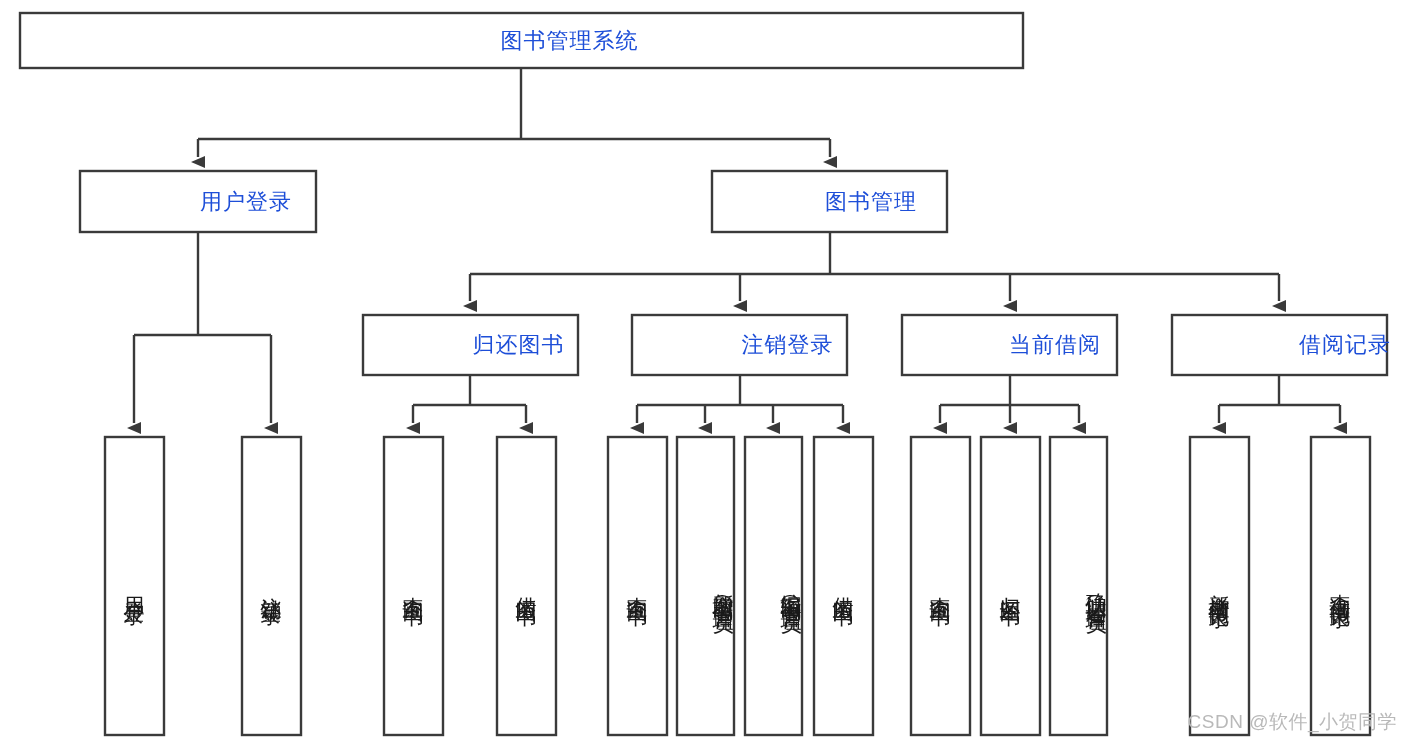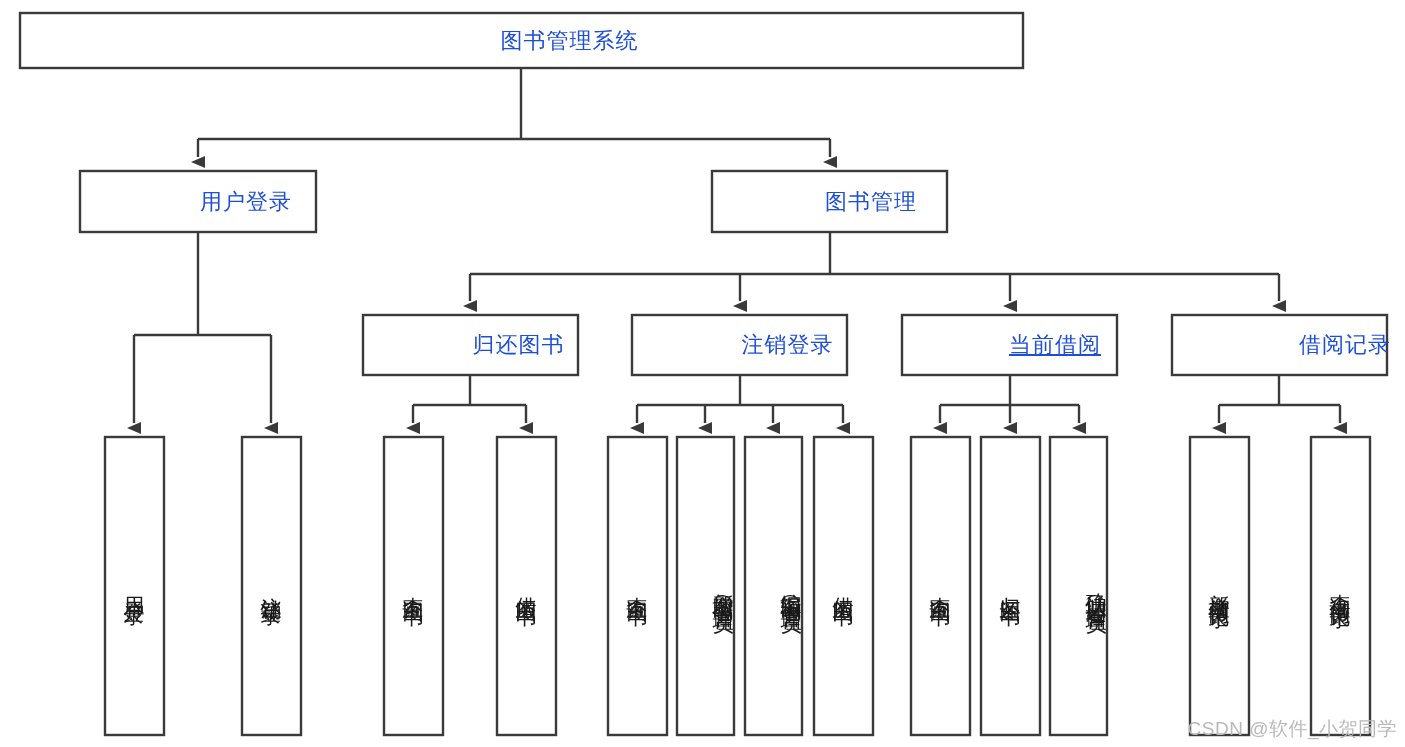--- a/index.html
+++ b/index.html
@@ -68,21 +68,21 @@
     color: #1d4ed8;
     letter-spacing: 1px;
     white-space: nowrap;
     pointer-events: none;
     user-select: none;
     margin-left: 48px;
   }
   #watermark {
     position: absolute;
     right: 8px;
-    bottom: 5px;
+    bottom: 12px;
     font-family: "Liberation Sans", "DejaVu Sans", sans-serif;
     font-size: 19px;
     color: #b9b9b9;
     letter-spacing: 0.5px;
     white-space: nowrap;
     user-select: none;
   }
 </style>
 </head>
 <body>
@@ -179,21 +179,21 @@
     <rect class="node-box" x="1311" y="437" width="59" height="298"></rect>
   </svg>
 
   <div class="h-label" style="left:20px; top:13px; width:1003px; height:55px;">图书管理系统</div>
 
   <div class="h-label" style="left:80px; top:171px; width:236px; height:61px;">用户登录</div>
   <div class="h-label" style="left:712px; top:171px; width:222px; height:61px;">图书管理</div>
 
   <div class="h-label" style="left:363px; top:315px; width:215px; height:60px;">归还图书</div>
   <div class="h-label" style="left:632px; top:315px; width:215px; height:60px;">注销登录</div>
-  <div class="h-label" style="left:902px; top:315px; width:210px; height:60px;text-decoration:underline;">当前借阅</div>
+  <div class="h-label" style="left:902px; top:315px; width:210px; height:60px;">当前借阅</div>
   <div class="h-label" style="left:1172px; top:315px; width:250px; height:60px;">借阅记录</div>
 
   <div class="vert-wrap" style="left:105px; top:437px; width:59px; height:298px;">用户登录</div>
   <div class="vert-wrap" style="left:242px; top:437px; width:59px; height:298px;">注销登录</div>
 
   <div class="vert-wrap" style="left:384px; top:437px; width:59px; height:298px;">查询图书</div>
   <div class="vert-wrap" style="left:497px; top:437px; width:59px; height:298px;">借阅图书</div>
 
   <div class="vert-wrap" style="left:608px; top:437px; width:59px; height:298px;">查询图书</div>
   <div class="vert-wrap" style="left:677px; top:437px; width:57px; height:298px; align-items:flex-start; padding-top:6px; box-sizing:border-box;">新增图书（管理员）</div>

